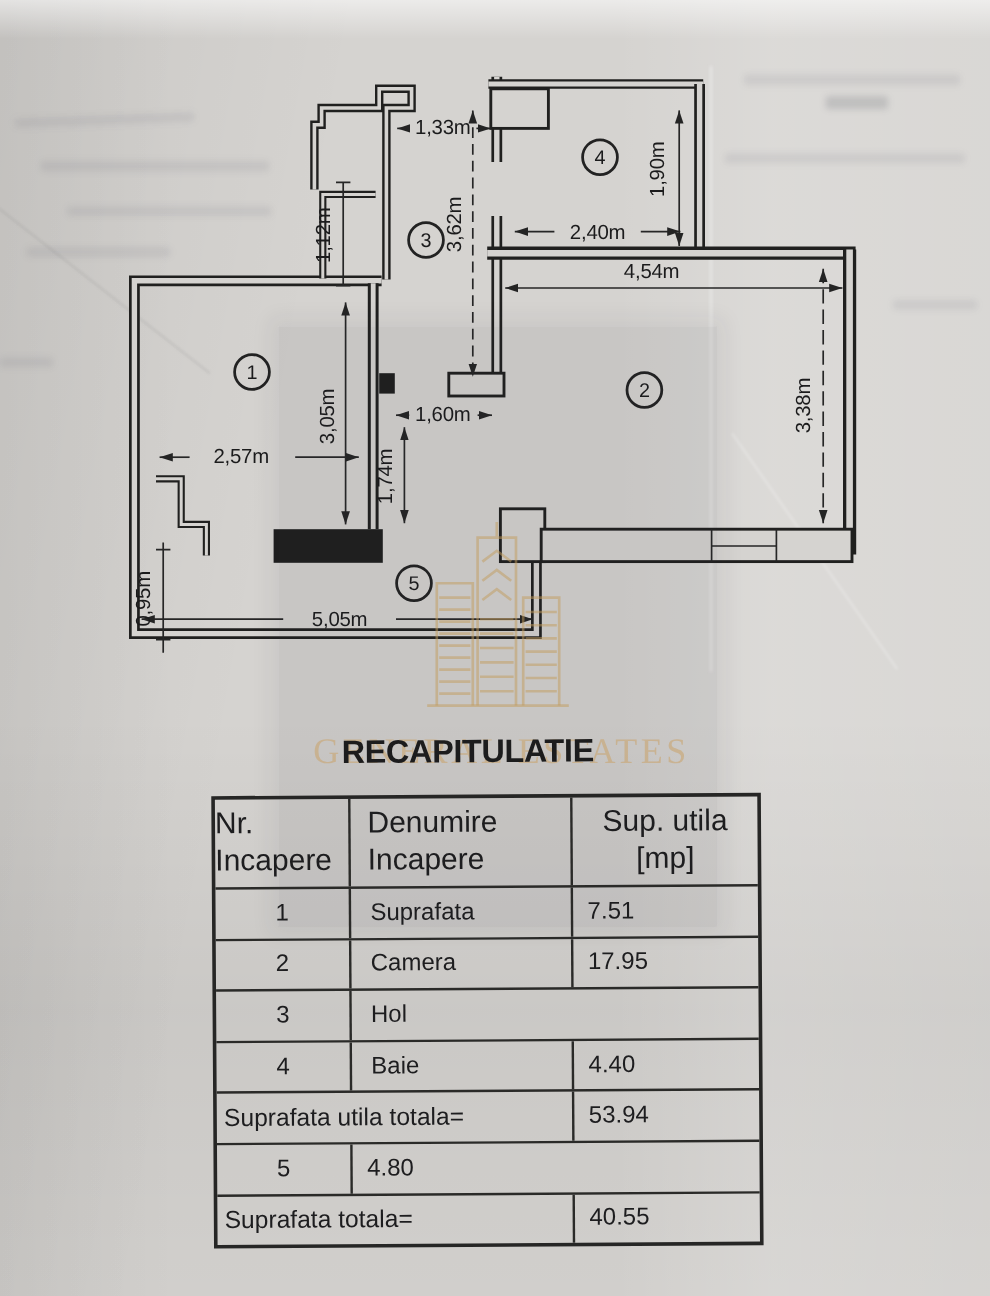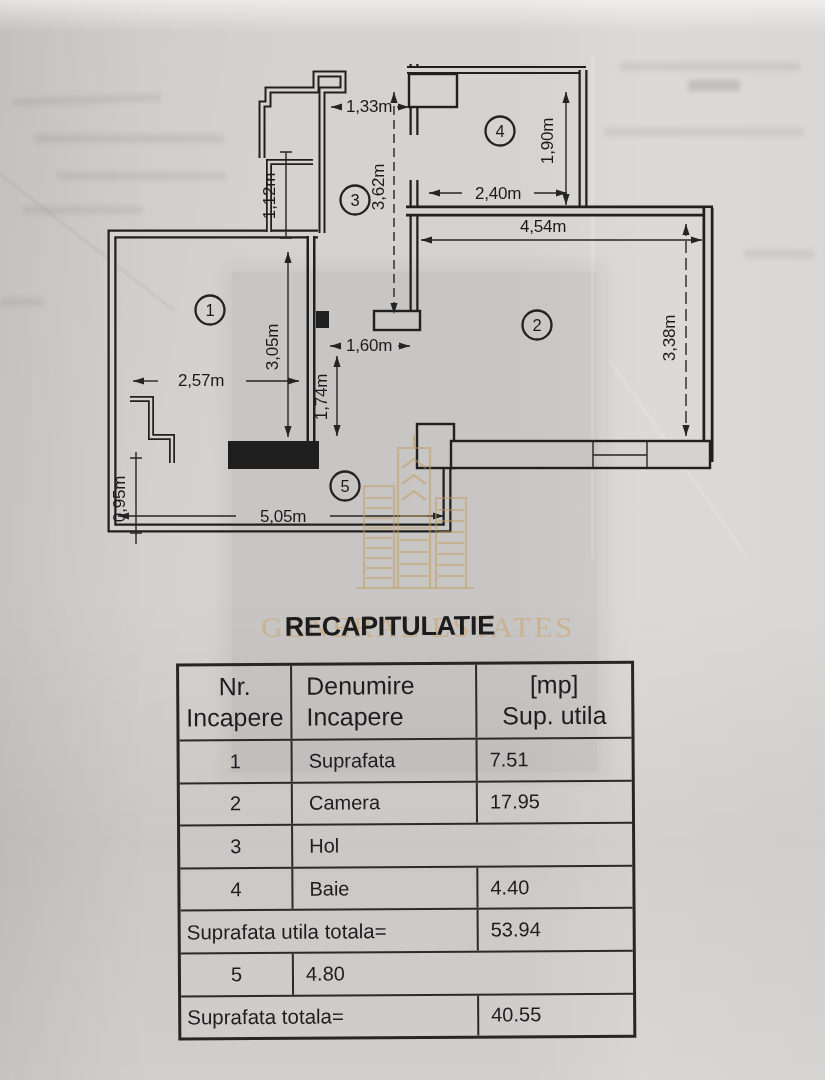--- a/index.html
+++ b/index.html
@@ -49,21 +49,21 @@
   .tc{box-sizing:border-box;display:flex;align-items:center;font-size:20px;}
   .c1{flex:0 0 111px;justify-content:center;}
   .c2{flex:0 0 185px;border-left:2.4px solid #2a2a28;padding-left:16px;}
   .c3{flex:1 1 auto;border-left:2.4px solid #2a2a28;justify-content:flex-start;}
   .c3 span{transform:translateX(12px);}
   .hrow{height:73px;}
   .brow{height:42.6px;}
   .hcell{flex-direction:column;align-items:stretch;justify-content:flex-start;
     padding-top:5px;font-size:25px;line-height:31px;}
   .hcell div{white-space:nowrap;}
-  .hc1 div{text-align:center;}
+  .hc1 div{text-align:left;}
   .hc2{padding-left:14px;}
   .hc3 div{text-align:center;}
   .clabel{flex:0 0 296px;padding-left:6px;font-size:20.5px;align-items:center;display:flex;
     box-sizing:border-box;}
 </style>
 </head>
 <body>
 
 <div class="paper-shade"></div>
 
@@ -224,22 +224,22 @@
     <div class="trow hrow">
       <div class="tc c1 hcell hc1">
         <div>Nr.</div>
         <div>Incapere</div>
       </div>
       <div class="tc c2 hcell hc2">
         <div>Denumire</div>
         <div>Incapere</div>
       </div>
       <div class="tc c3 hcell hc3">
+        <div>Sup. utila</div>
         <div>[mp]</div>
-        <div>Sup. utila</div>
       </div>
     </div>
 
     <div class="trow brow">
       <div class="tc c1">1</div>
       <div class="tc c2">Suprafata</div>
       <div class="tc c3">
           <span>7.51</span>
         </div>
     </div>

